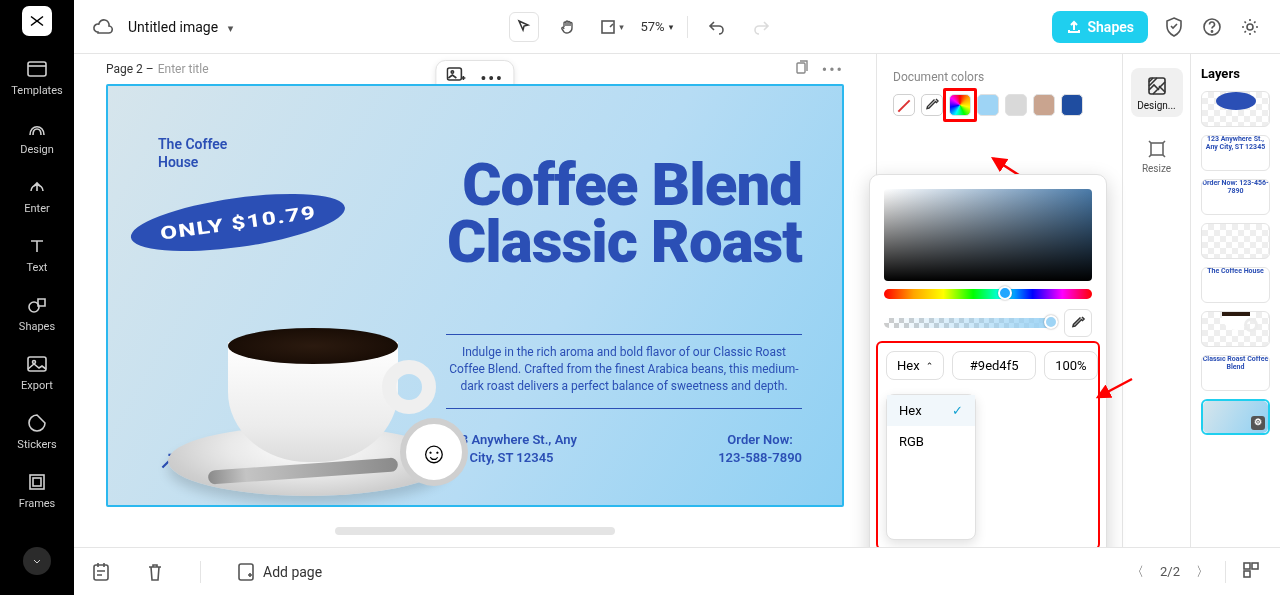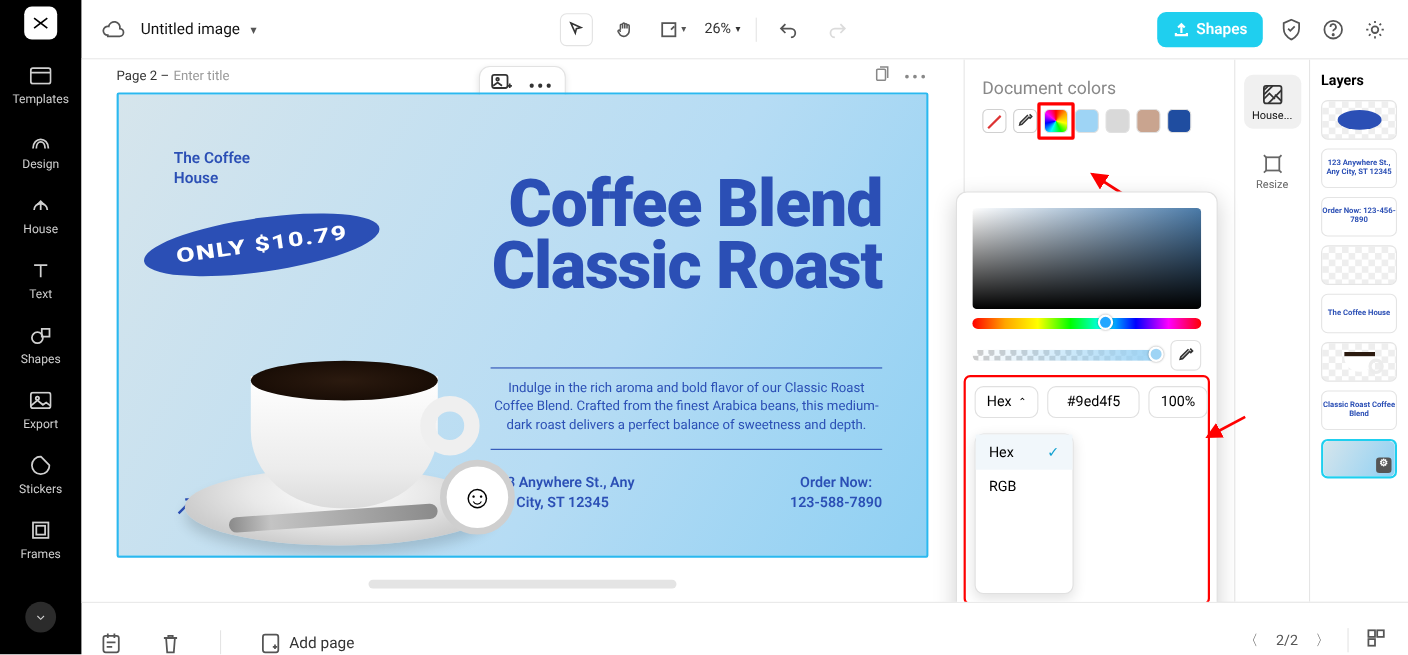--- a/index.html
+++ b/index.html
@@ -69,21 +69,21 @@
   .smiley{position:absolute;bottom:10px;right:0;width:68px;height:68px;background:#fff;border:6px solid #cfcfcf;border-radius:50%;display:flex;align-items:center;justify-content:center;font-size:30px;}
 
   .hscroll{position:absolute;left:50%;bottom:12px;transform:translateX(-50%);width:280px;height:8px;background:#e4e4e4;border-radius:4px;}
 
   
   .right-panel{width:246px;border-left:1px solid var(--panel-border);display:flex;flex-direction:column;position:relative;padding:16px 16px 0 16px;}
   .rp-head{display:flex;align-items:center;gap:10px;margin-bottom:20px;}
   .rp-swatch-round{width:22px;height:22px;border-radius:50%;background:#e9e9e9;border:1px solid #d0d0d0;}
   .rp-title{font-weight:700;font-size:15px;color:#111;flex:1;}
   .rp-close{color:#777;cursor:pointer;font-size:14px;}
-  .rp-label{font-size:16px;color:#888;margin-bottom:10px;}
+  .rp-label{font-size:12px;color:#888;margin-bottom:10px;}
   .swatches{display:flex;gap:6px;margin-bottom:14px;}
   .sw{width:22px;height:22px;border-radius:5px;cursor:pointer;border:1px solid #e0e0e0;}
   .sw.none{position:relative;border:1px solid #d0d0d0;}
   .sw.none::after{content:"";position:absolute;left:2px;right:2px;top:50%;height:2px;background:#d33;transform:rotate(-45deg);}
   .sw.eyedrop{border:1px solid #d0d0d0;display:flex;align-items:center;justify-content:center;}
   .sw.rainbow{background:conic-gradient(red,orange,yellow,lime,cyan,blue,magenta,red);}
   .rainbow-wrap{position:relative;}
   .red-annot{position:absolute;border:3px solid red;border-radius:2px;left:-6px;top:-6px;width:34px;height:34px;pointer-events:none;}
   .red-arrow{position:absolute;width:42px;height:30px;pointer-events:none;}
 
@@ -124,31 +124,31 @@
 
   
   .side-tabs{width:68px;border-left:1px solid var(--panel-border);display:flex;flex-direction:column;align-items:center;padding-top:14px;gap:14px;}
   .stab{display:flex;flex-direction:column;align-items:center;font-size:10px;color:#666;cursor:pointer;width:52px;padding:6px 0;border-radius:8px;}
   .stab.active{background:#f0f0f0;color:#111;}
   .stab .sicon{width:24px;height:24px;display:flex;align-items:center;justify-content:center;margin-bottom:2px;}
 
   
   .layers{width:90px;border-left:1px solid var(--panel-border);display:flex;flex-direction:column;padding:12px 10px;}
   .layers-title{font-weight:700;font-size:13px;margin-bottom:10px;}
-  .thumb{height:36px;border:1px solid #e4e4e4;border-radius:6px;margin-bottom:8px;cursor:pointer;background:#fff;display:flex;align-items:center;justify-content:center;font-size:7px;color:#2b4fb5;text-align:center;overflow:hidden;line-height:1.1;font-weight:700;}
+  .thumb{height:36px;border:1px solid #e4e4e4;border-radius:6px;margin-bottom:8px;cursor:pointer;background:#fff;display:flex;align-items:flex-start;justify-content:center;font-size:7px;color:#2b4fb5;text-align:center;overflow:hidden;line-height:1.1;font-weight:700;}
   .thumb.checker{background:repeating-conic-gradient(#eee 0% 25%,#fff 0% 50%) 0 0/12px 12px;}
   .thumb.active{border:2px solid #1fcfef;}
   .thumb .oval{width:40px;height:18px;background:#2b4fb5;border-radius:50%;}
   .thumb .mini-cup{width:28px;height:18px;background:#fff;border-radius:0 0 14px 14px;border-top:4px solid #2b1a0f;position:relative;}
   .thumb .mini-cup::after{content:"";position:absolute;right:-8px;top:2px;width:8px;height:8px;border:3px solid #ececec;border-radius:50%;}
   .thumb .bg-grad{width:100%;height:100%;background:linear-gradient(120deg,#d6e5ec,#8fd0f3);border-radius:5px;position:relative;}
   .thumb .bg-grad .gear-ov{position:absolute;right:3px;bottom:3px;width:14px;height:14px;background:#555;border-radius:3px;display:flex;align-items:center;justify-content:center;color:#fff;font-size:9px;}
 
   
-  .bottombar{height:48px;border-top:1px solid var(--panel-border);display:flex;align-items:flex-end;padding:0 18px;gap:36px;}
+  .bottombar{height:48px;border-top:1px solid var(--panel-border);display:flex;align-items:center;padding:0 18px;gap:36px;}
   .bb-ico{color:#555;cursor:pointer;display:flex;}
   .add-page{display:flex;align-items:center;gap:8px;font-size:14px;color:#333;cursor:pointer;}
   .bb-right{margin-left:auto;display:flex;align-items:center;gap:14px;color:#555;font-size:13px;}
   .bb-right .nav{cursor:pointer;padding:2px;}
 
   .red-arrow-2{position:absolute;pointer-events:none;}
 </style>
 </head>
 <body>
 
@@ -178,21 +178,21 @@
         </span>
       <span>Design</span>
     </div>
     <div class="tool">
       <span class="ticon">
           <svg width="20" height="18" viewBox="0 0 20 18">
             <path d="M4 13 a6 6 0 1 1 12 0"></path>
             <path d="M10 13 V5 M7 8 l3 -3 l3 3"></path>
           </svg>
         </span>
-      <span>House</span>
+      <span>Enter</span>
     </div>
     <div class="tool">
       <span class="ticon">
           <svg width="18" height="18" viewBox="0 0 18 18">
             <path d="M3 4 h12 M9 4 v11"></path>
           </svg>
         </span>
       <span>Text</span>
     </div>
     <div class="tool">
@@ -263,21 +263,21 @@
             </svg>
         </span>
         <span class="tb-ghost">
           <svg width="18" height="18" viewBox="0 0 18 18" fill="none" stroke="#555" stroke-width="1.6">
               <rect x="3" y="3" width="12" height="12"></rect>
               <path d="M14 6 l-3 3"></path>
             </svg>
           <span style="font-size:9px;margin-left:2px;">▾</span>
         </span>
         <span class="zoom">
-          <span>26%</span>
+          <span>57%</span>
           <span style="font-size:9px;">▾</span>
         </span>
         <span style="width:1px;height:22px;background:#e4e4e4;"></span>
         <span class="tb-ghost">
           <svg width="18" height="16" viewBox="0 0 18 16" fill="none" stroke="#555" stroke-width="1.6">
               <path d="M6 3 L2 7 l4 4 M2 7 h9 a4 4 0 0 1 0 8"></path>
             </svg>
         </span>
         <span class="tb-ghost" style="opacity:.35">
           <svg width="18" height="16" viewBox="0 0 18 16" fill="none" stroke="#999" stroke-width="1.6">
@@ -459,21 +459,21 @@
       </div>
 
       <div class="side-tabs">
         <div class="stab active">
           <span class="sicon">
             <svg width="20" height="20" viewBox="0 0 20 20" fill="none" stroke="#333" stroke-width="1.6">
                 <rect x="2" y="2" width="16" height="16" rx="2"></rect>
                 <path d="M2 14 l5 -5 5 5 M12 10 l6 6 M2 6 l4 -4 M2 10 l8 -8 M6 18 l12 -12"></path>
               </svg>
           </span>
-          <span>House...</span>
+          <span>Design...</span>
         </div>
         <div class="stab">
           <span class="sicon">
             <svg width="20" height="20" viewBox="0 0 20 20" fill="none" stroke="#666" stroke-width="1.6">
                 <rect x="4" y="4" width="12" height="12"></rect>
                 <path d="M4 4 l-2 -2 M16 4 l2 -2 M4 16 l-2 2 M16 16 l2 2"></path>
               </svg>
           </span>
           <span>Resize</span>
         </div>

